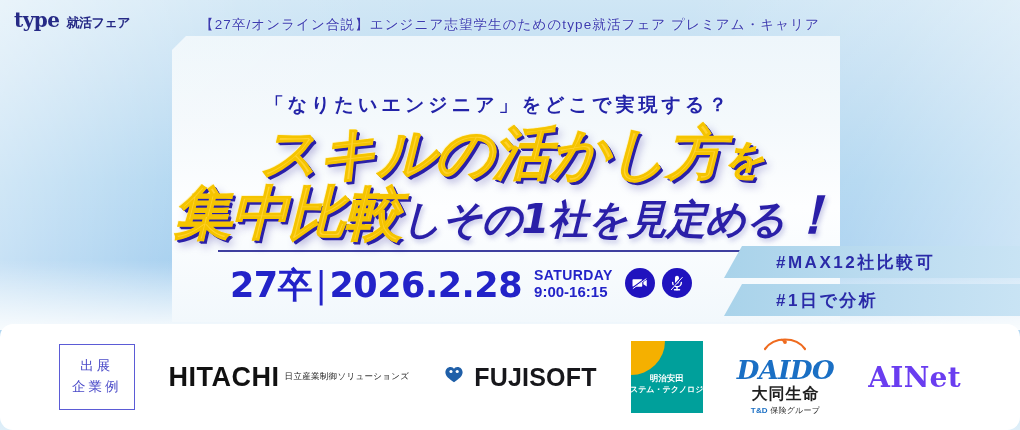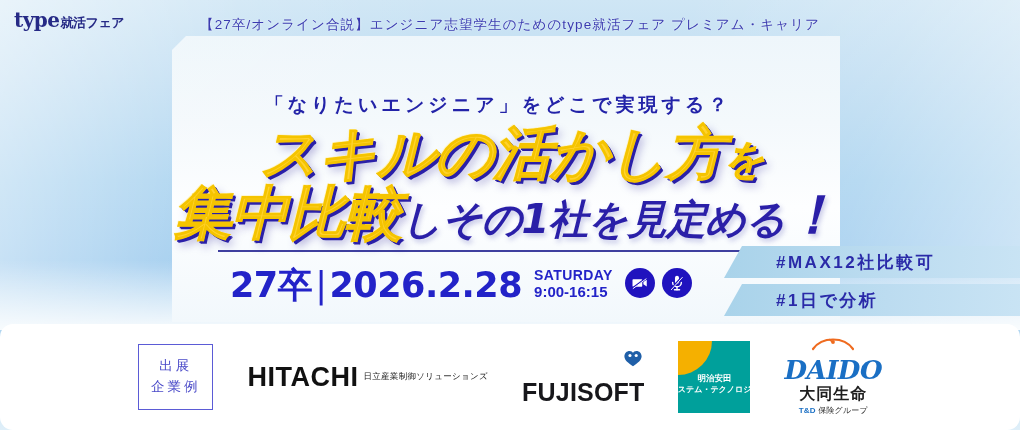--- a/index.html
+++ b/index.html
@@ -36,21 +36,21 @@
       linear-gradient(180deg,#eef6fb 0%, #f4f9fc 30%, #fdfeff 60%, #f2f8fc 100%);
     -webkit-clip-path:polygon(14px 0, 100% 0, 100% 100%, 0 100%, 0 14px);
     clip-path:polygon(14px 0, 100% 0, 100% 100%, 0 100%, 0 14px);
     box-shadow:0 0 26px rgba(110,160,200,0.22);
   }
   .card-inner{position:absolute;inset:0;}
 
   
   .brand{
     position:absolute;left:14px;top:10px;
-    display:flex;align-items:flex-end;gap:1px;
+    display:flex;align-items:flex-end;gap:7px;
     color:#2b2f8f;
   }
   .brand-type{
     font-family:"DejaVu Serif","Liberation Serif",serif;
     font-weight:700;font-size:20px;letter-spacing:-0.5px;line-height:1;
     color:#262a86;
   }
   .brand-jp{
     font-size:13px;font-weight:700;line-height:1;padding-bottom:1px;
     color:#262a86;letter-spacing:-0.5px;
@@ -155,21 +155,21 @@
     font-size:13.5px;letter-spacing:3px;font-weight:500;
   }
 
   .hit{display:flex;flex-direction:row;align-items:center;gap:5px;}
   .hit-main{
     font-family:"Liberation Sans","DejaVu Sans",sans-serif;
     font-weight:700;font-size:27px;letter-spacing:0.5px;color:#111;
   }
   .hit-sub{font-size:8.5px;color:#1b1b1b;letter-spacing:0.3px;white-space:nowrap;}
 
-  .fuji{display:flex;align-items:flex-end;gap:9px;flex-direction:column;}
+  .fuji{display:flex;align-items:flex-start;gap:9px;}
   .fuji-mark{width:22px;height:22px;position:relative;}
   .fuji-name{font-weight:700;font-size:25px;letter-spacing:0.2px;color:#17171b;}
 
   .meiji{
     width:72px;height:72px;background:#00a09b;position:relative;overflow:hidden;
     display:flex;align-items:center;justify-content:center;
   }
   .meiji .corner{
     position:absolute;left:0;top:0;width:34px;height:34px;background:#f5b000;
     border-bottom-right-radius:34px;
@@ -308,16 +308,19 @@
           </svg>
         </span>
         <div class="daido-word">DAIDO</div>
         <div class="daido-jp">大同生命</div>
         <div class="daido-td">
           <b>T&amp;D</b>
           <span>保険グループ</span>
         </div>
       </div>
 
+      <div class="ainet">
+        <span>AINet</span>
+      </div>
 
     </div>
   </div>
 </div>
 
 </body></html>

